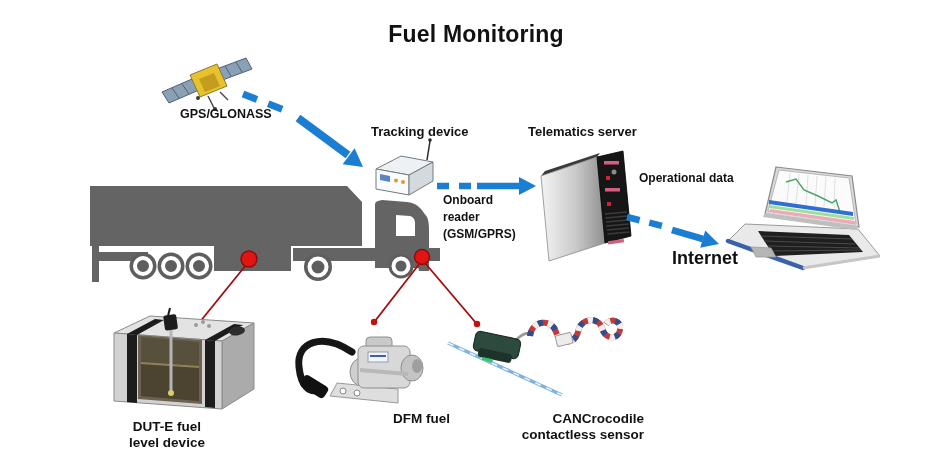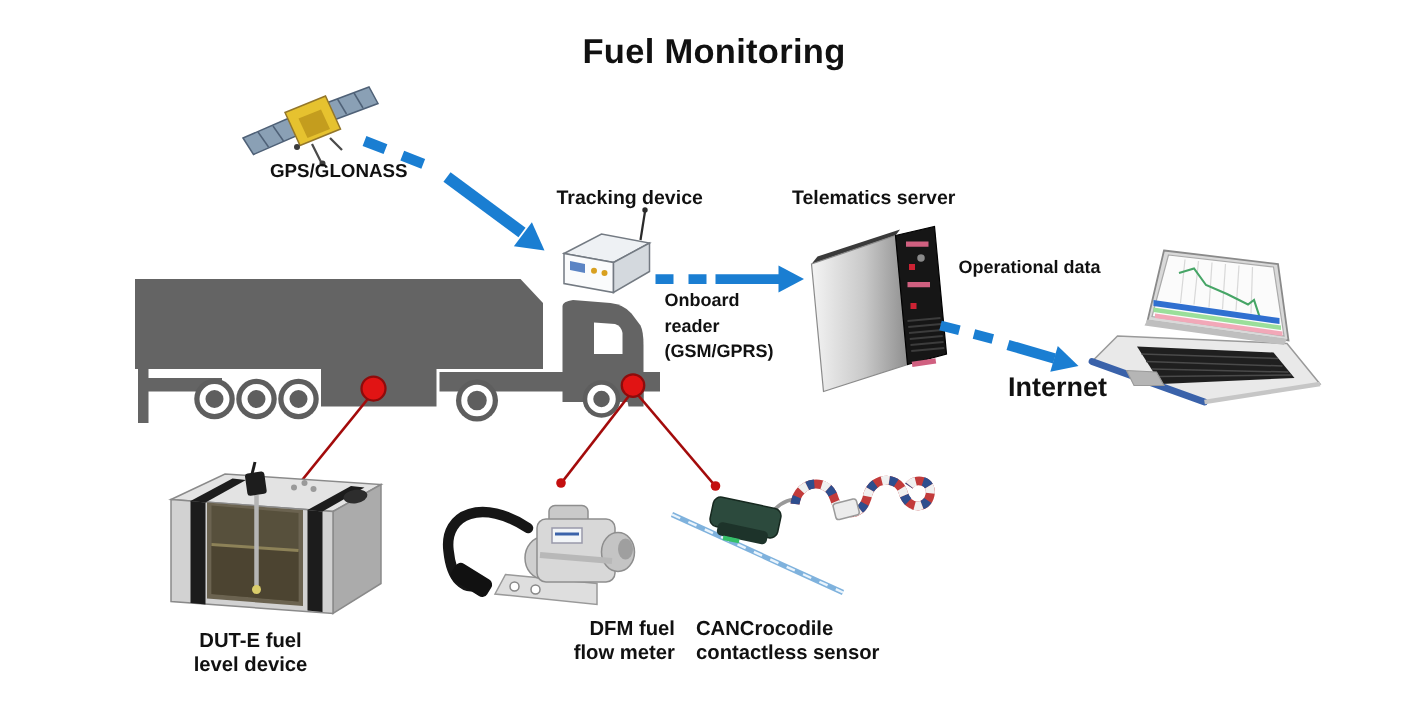--- a/index.html
+++ b/index.html
@@ -10,21 +10,21 @@
   .nowrap{white-space:nowrap;}
   .title{left:0;right:0;top:21px;text-align:center;font-size:23px;letter-spacing:.2px;padding-left:12px;}
   .lbl-sat{left:156px;top:107px;font-size:12.5px;margin-left:24px;}
   .lbl-track{left:371px;top:124px;font-size:13px;}
   .lbl-server{left:528px;top:124px;font-size:13px;}
   .lbl-onboard{left:443px;top:192px;font-size:12px;line-height:17px;}
   .lbl-opdata{left:639px;top:170px;width:154px;text-align:left;font-size:12px;line-height:16px;}
   .lbl-internet{left:644px;top:248px;font-size:18px;margin-left:28px;}
   .lbl-dut{left:92px;top:419px;width:150px;text-align:center;font-size:13.5px;line-height:16px;}
   .lbl-dfm{left:300px;top:411px;width:150px;text-align:right;font-size:13.5px;line-height:16px;}
-  .lbl-croc{left:464px;top:411px;width:180px;text-align:left;font-size:13.5px;line-height:16px;}
+  .lbl-croc{left:464px;top:411px;width:180px;text-align:right;font-size:13.5px;line-height:16px;}
 </style>
 </head>
 <body>
 
 <div id="stage">
 
 <svg id="gfx" width="940" height="470" viewBox="0 0 940 470">
   <defs>
     <linearGradient id="srv" x1="0" y1="0" x2="1" y2="0">
       <stop offset="0" stop-color="#f4f4f4"></stop>
@@ -240,21 +240,20 @@
 
   <div class="lbl lbl-internet nowrap">Internet</div>
 
   <div class="lbl lbl-dut">
     <div class="nowrap">DUT-E fuel</div>
     <div class="nowrap">level device</div>
   </div>
 
   <div class="lbl lbl-dfm">
     <div class="nowrap">DFM fuel</div>
-    <div class="nowrap">flow meter</div>
   </div>
 
   <div class="lbl lbl-croc">
     <div class="nowrap">CANCrocodile</div>
     <div class="nowrap">contactless sensor</div>
   </div>
 
 </div>
 
 </body></html>

